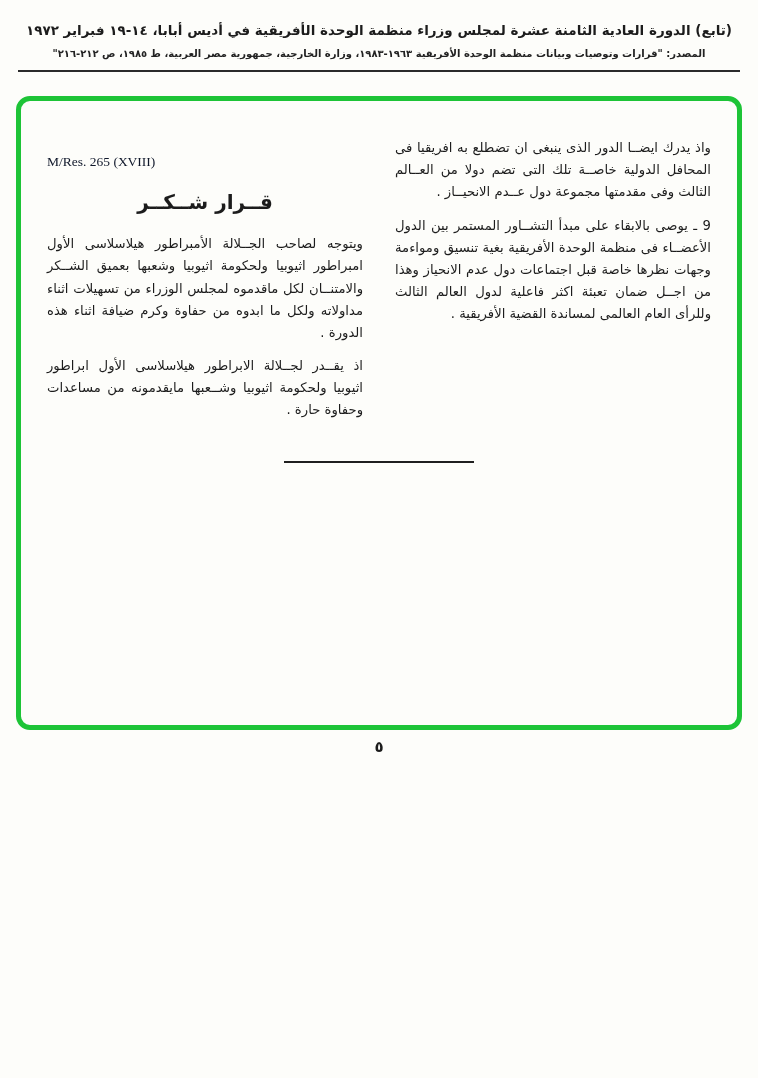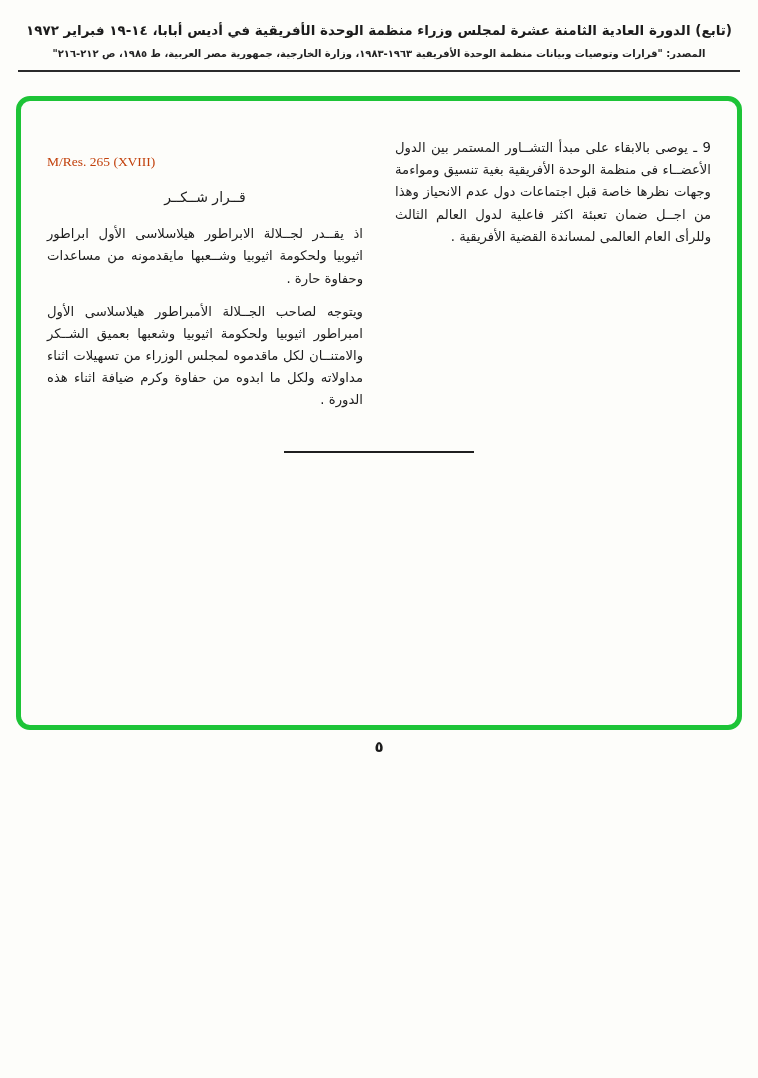--- a/index.html
+++ b/index.html
@@ -62,26 +62,26 @@
     text-align: justify;
     direction: rtl;
   }
   .col p { margin-bottom: 11px; }
 
   .res-code {
     direction: ltr;
     text-align: left;
     font-family: "Liberation Serif", serif;
     font-size: 13.5px;
-    color: #c2410c;
+    color: #0f172a;
     margin: 14px 0 12px;
   }
   .res-title {
-    font-size: 14px;
-    font-weight: normal;
+    font-size: 20px;
+    font-weight: bold;
     text-align: center;
     letter-spacing: 1.5px;
     margin: 0 0 14px;
   }
 
   .end-rule {
     width: 190px;
     border-top: 2px solid #1f1f1f;
     margin: 28px auto 0;
   }
@@ -103,28 +103,29 @@
   <header class="doc-header">
     <div class="doc-title" dir="rtl">(تابع) الدورة العادية الثامنة عشرة لمجلس وزراء منظمة الوحدة الأفريقية في أديس أبابا، ١٤-١٩ فبراير ١٩٧٢</div>
     <div class="doc-source" dir="rtl">المصدر: "قرارات وتوصيات وبيانات منظمة الوحدة الأفريقية ١٩٦٣-١٩٨٣، وزارة الخارجية، جمهورية مصر العربية، ط ١٩٨٥، ص ٢١٢-٢١٦"</div>
     <div class="header-rule"></div>
   </header>
 
   <div class="green-frame">
     <div class="columns">
 
       <div class="col">
+        <p>واذ يدرك ايضــا الدور الذى ينبغى ان تضطلع به افريقيا فى المحافل الدولية خاصــة تلك التى تضم دولا من العــالم الثالث وفى مقدمتها مجموعة دول عــدم الانحيــاز .</p>
         <p>9 ـ يوصى بالابقاء على مبدأ التشــاور المستمر بين الدول الأعضــاء فى منظمة الوحدة الأفريقية بغية تنسيق ومواءمة وجهات نظرها خاصة قبل اجتماعات دول عدم الانحياز وهذا من اجــل ضمان تعبئة اكثر فاعلية لدول العالم الثالث وللرأى العام العالمى لمساندة القضية الأفريقية .</p>
       </div>
 
       <div class="col">
         <div class="res-code">M/Res. 265 (XVIII)</div>
         <h2 class="res-title">قــرار شــكــر</h2>
+        <p>ويتوجه لصاحب الجــلالة الأمبراطور هيلاسلاسى الأول امبراطور اثيوبيا ولحكومة اثيوبيا وشعبها بعميق الشــكر والامتنــان لكل ماقدموه لمجلس الوزراء من تسهيلات اثناء مداولاته ولكل ما ابدوه من حفاوة وكرم ضيافة اثناء هذه الدورة .</p>
         <p>اذ يقــدر لجــلالة الابراطور هيلاسلاسى الأول ابراطور اثيوبيا ولحكومة اثيوبيا وشــعبها مايقدمونه من مساعدات وحفاوة حارة .</p>
-        <p>ويتوجه لصاحب الجــلالة الأمبراطور هيلاسلاسى الأول امبراطور اثيوبيا ولحكومة اثيوبيا وشعبها بعميق الشــكر والامتنــان لكل ماقدموه لمجلس الوزراء من تسهيلات اثناء مداولاته ولكل ما ابدوه من حفاوة وكرم ضيافة اثناء هذه الدورة .</p>
       </div>
 
     </div>
 
     <div class="end-rule"></div>
   </div>
 
   <div class="page-number">٥</div>
 
 </div>

